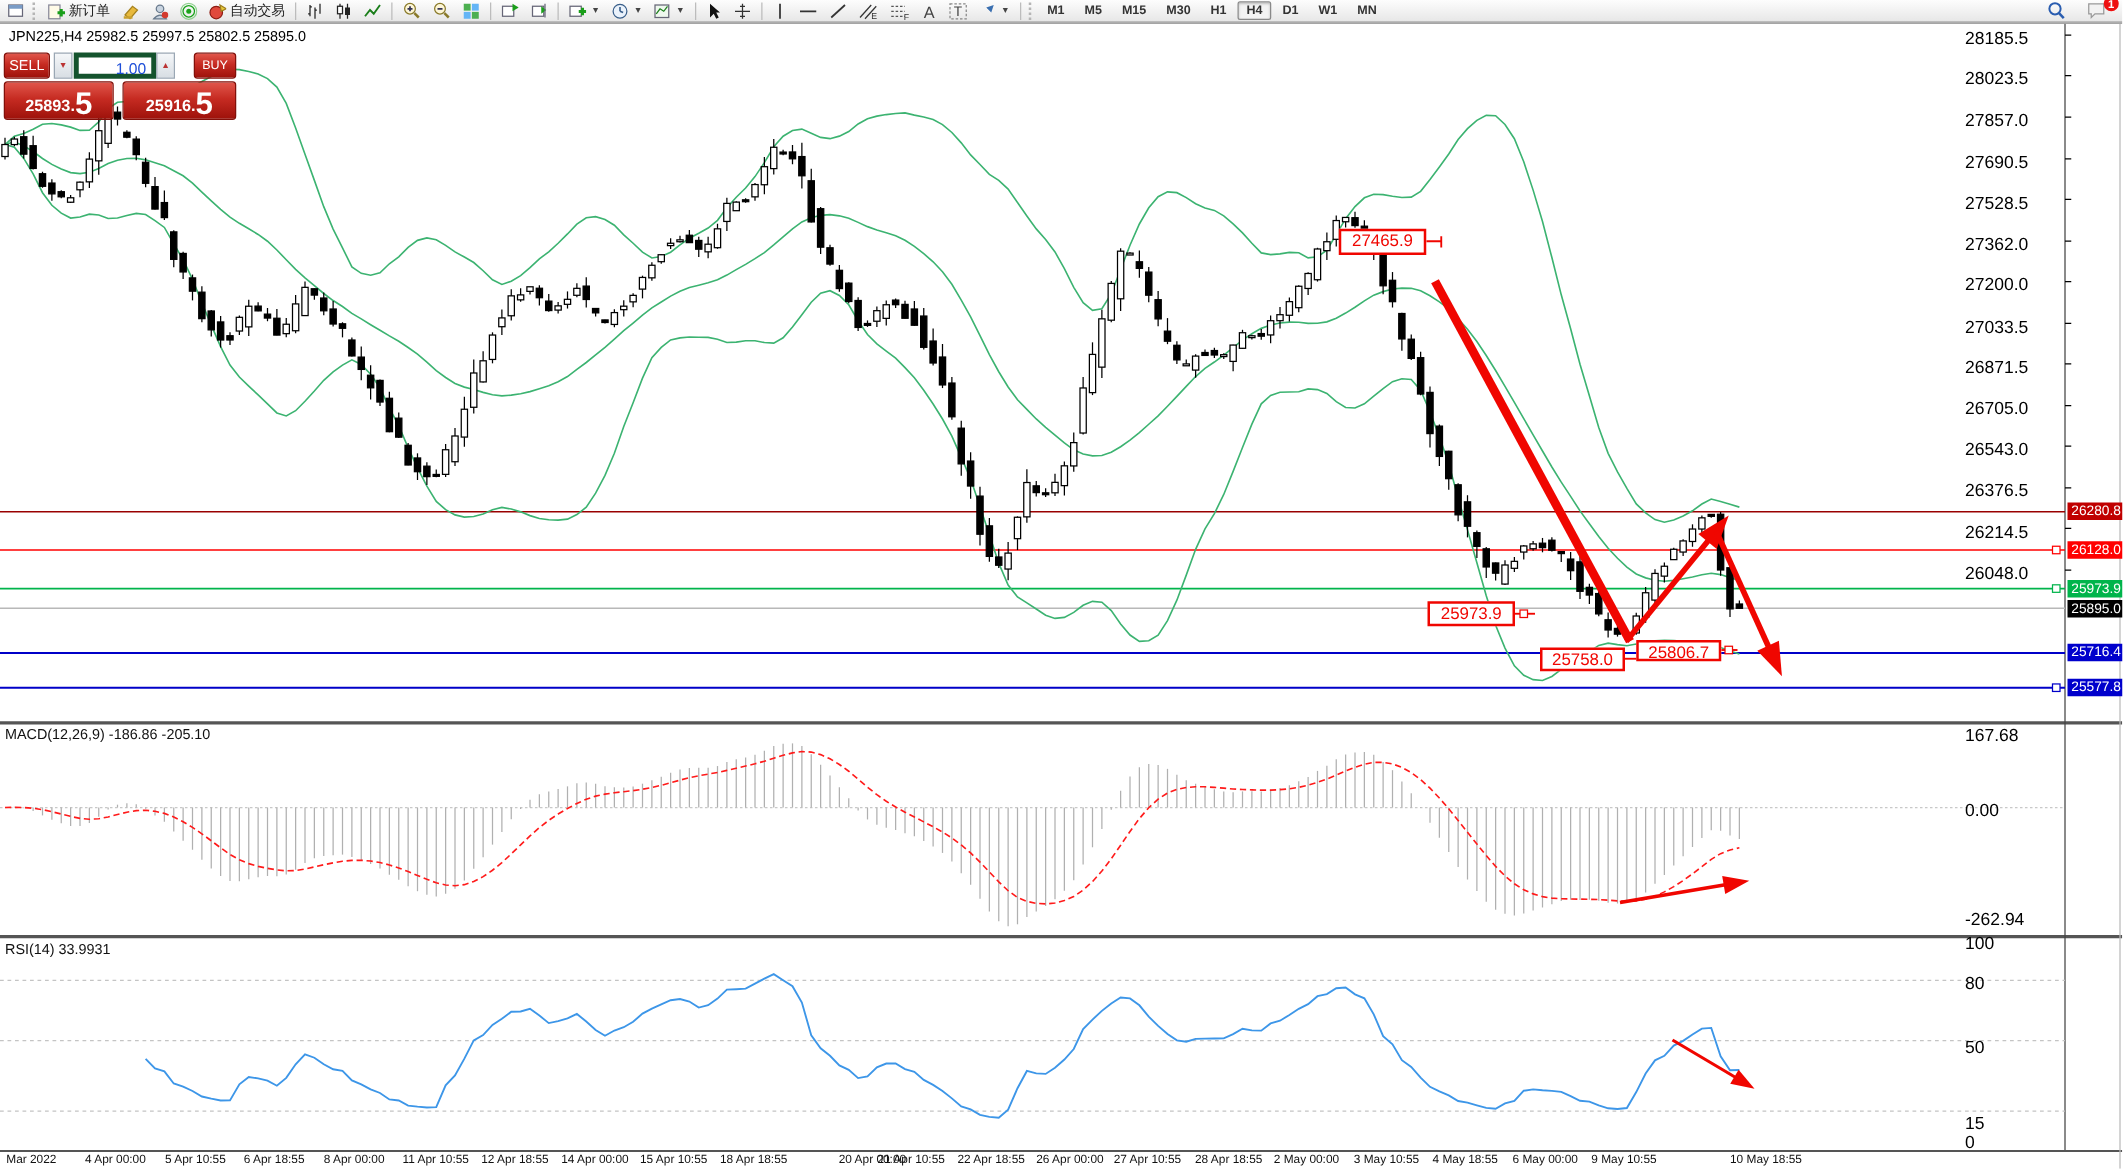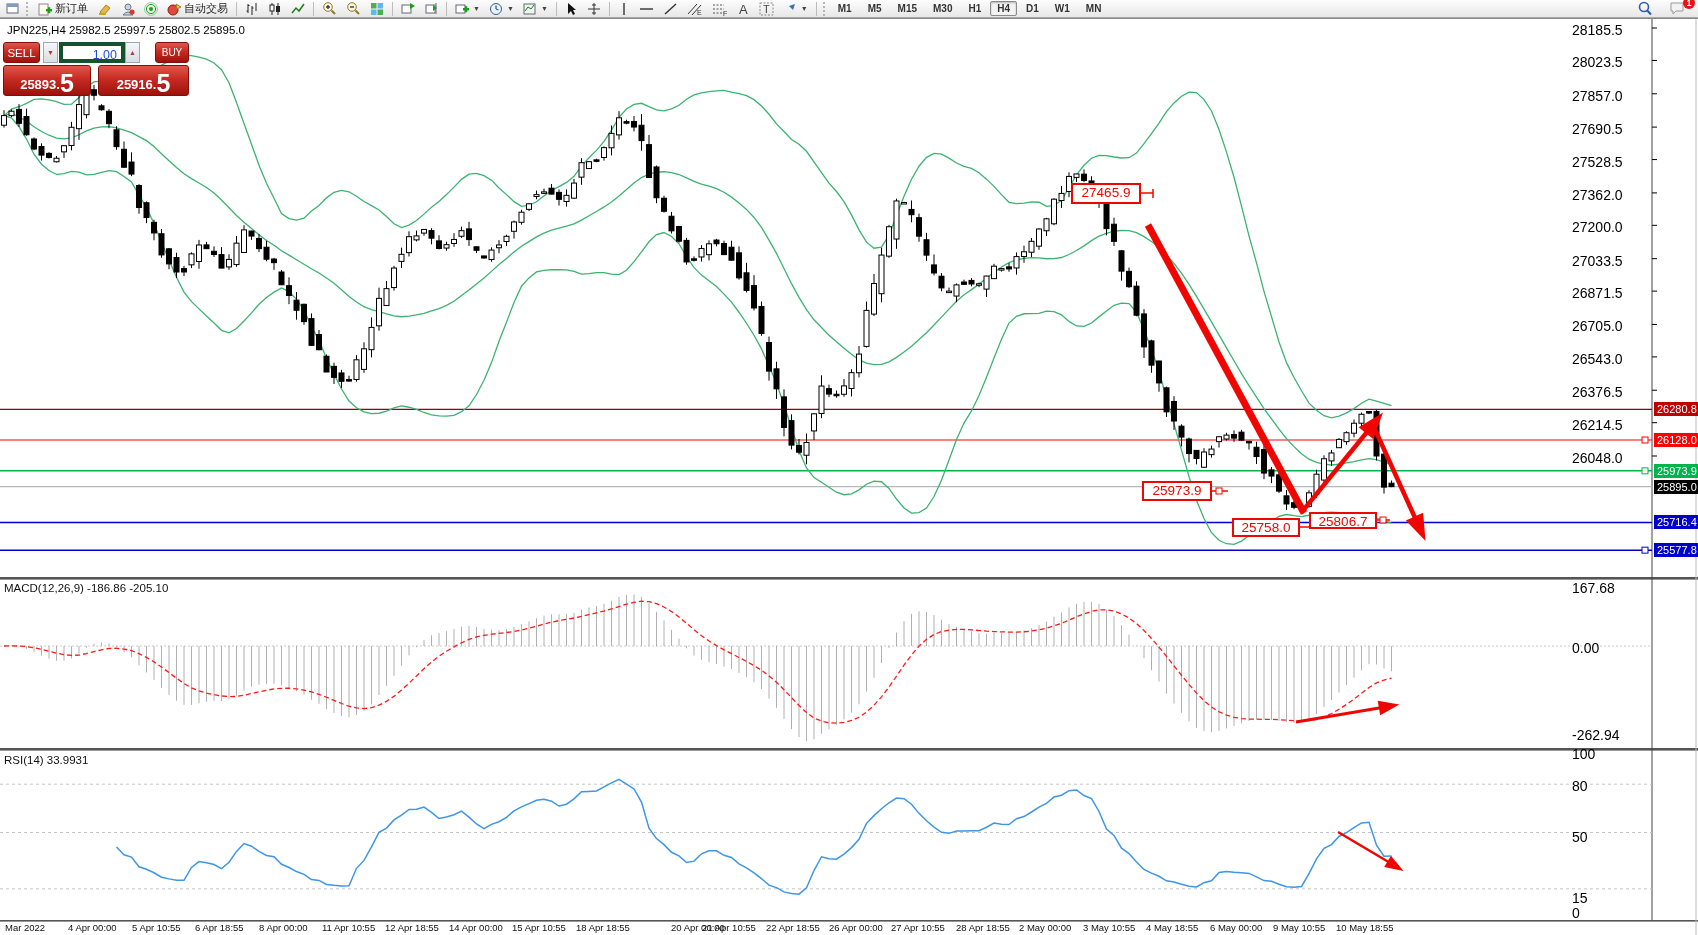--- a/index.html
+++ b/index.html
@@ -969,16 +969,16 @@
         <div class="tlab" style="left: 702px;">21 Apr 10:55</div>
         <div class="tlab" style="left: 766px;">22 Apr 18:55</div>
         <div class="tlab" style="left: 829px;">26 Apr 00:00</div>
         <div class="tlab" style="left: 891px;">27 Apr 10:55</div>
         <div class="tlab" style="left: 956px;">28 Apr 18:55</div>
         <div class="tlab" style="left: 1019px;">2 May 00:00</div>
         <div class="tlab" style="left: 1083px;">3 May 10:55</div>
         <div class="tlab" style="left: 1146px;">4 May 18:55</div>
         <div class="tlab" style="left: 1210px;">6 May 00:00</div>
         <div class="tlab" style="left: 1273px;">9 May 10:55</div>
-        <div class="tlab" style="left: 1336px;">10 May 18:55</div>
+        <div class="tlab" style="left: 1384px;">10 May 18:55</div>
       </div>
   </div>
 </div>
 
 </body></html>

